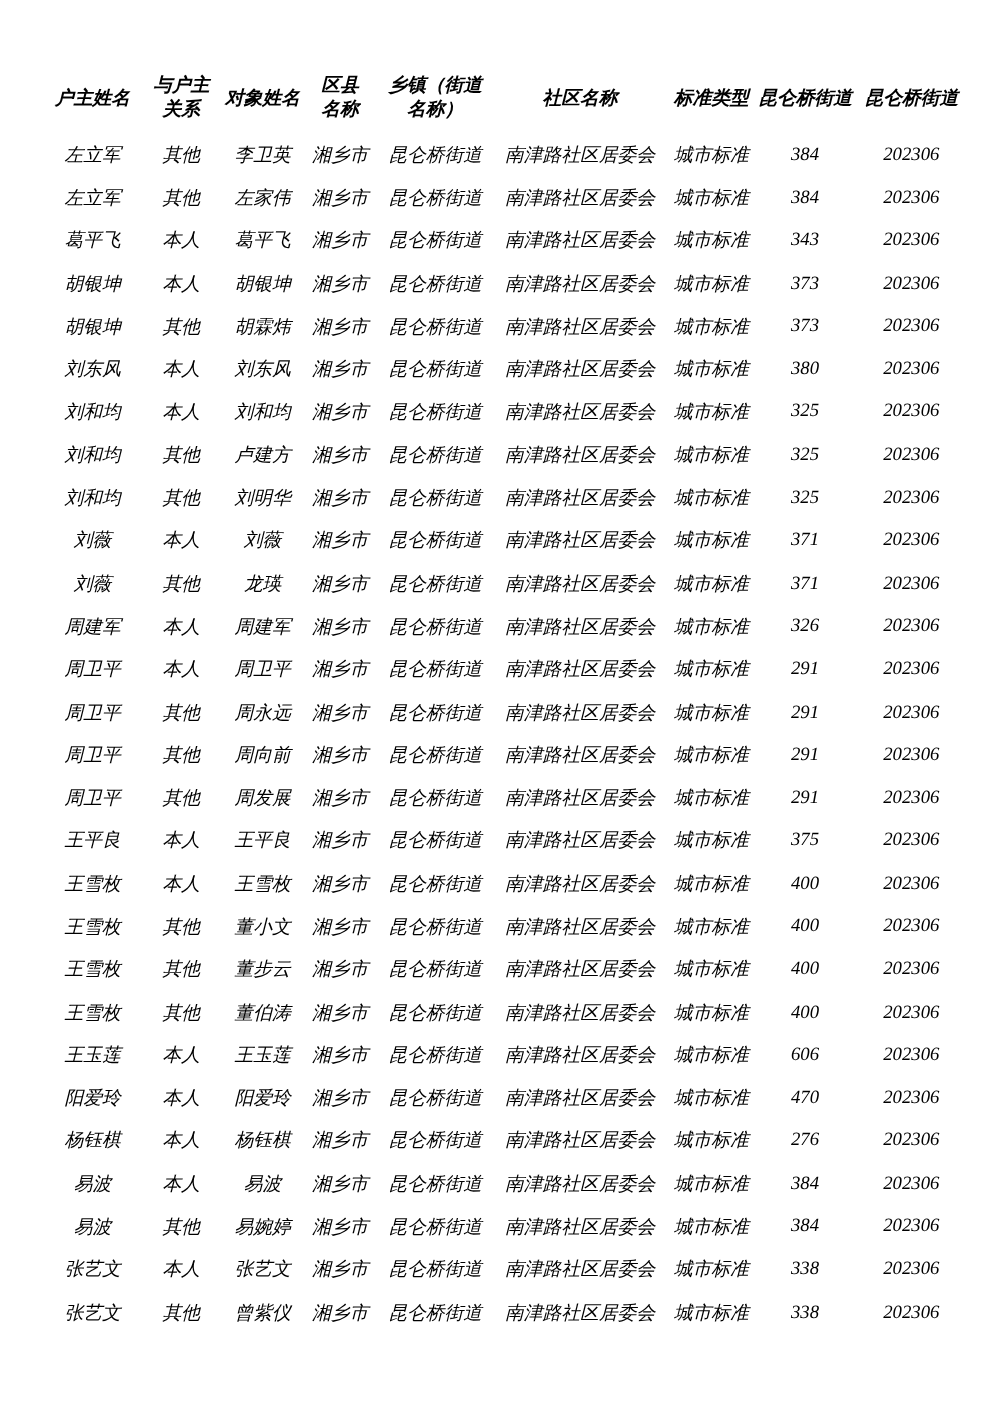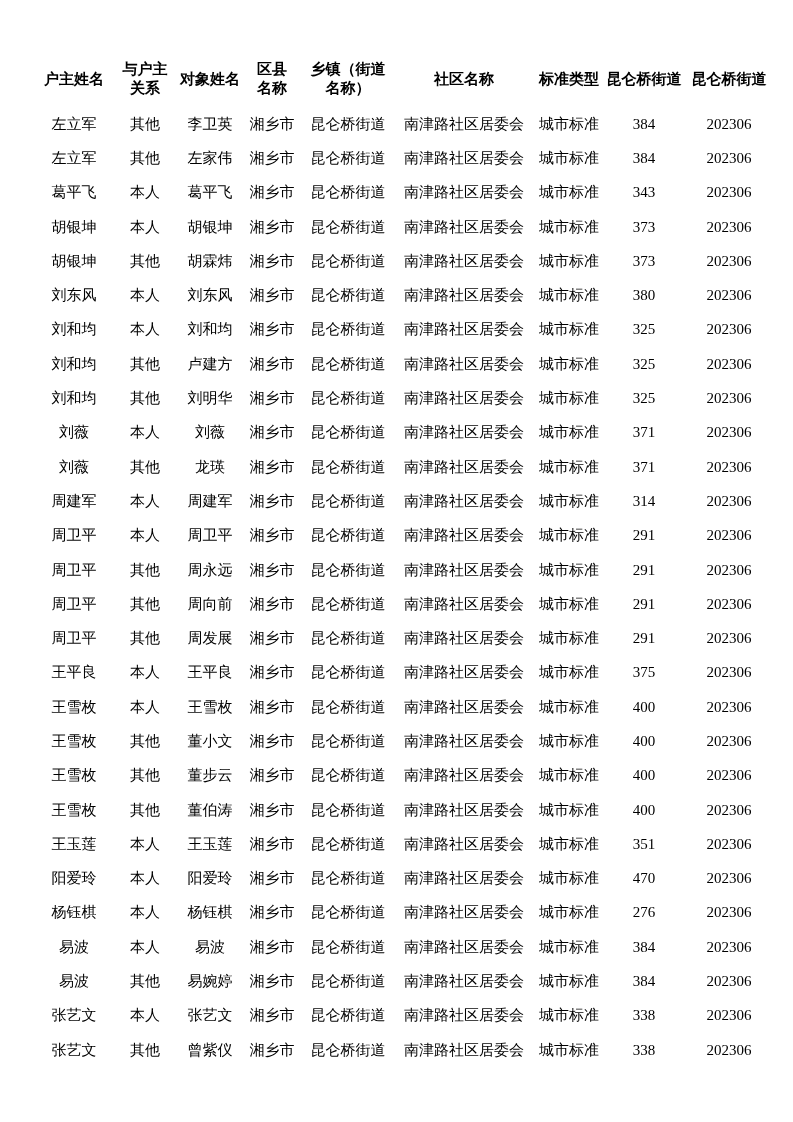--- a/index.html
+++ b/index.html
@@ -16,20 +16,21 @@
     font-family: "Liberation Serif", "DejaVu Serif", serif;
     color: #000000;
   }
   table.benefits {
     position: absolute;
     top: 55px;
     left: 36px;
     width: 738px;
     border-collapse: collapse;
     table-layout: fixed;
+    font-style: italic;
   }
   table.benefits col.c1 { width: 76px; }
   table.benefits col.c2 { width: 66px; }
   table.benefits col.c3 { width: 64px; }
   table.benefits col.c4 { width: 60px; }
   table.benefits col.c5 { width: 92px; }
   table.benefits col.c6 { width: 140px; }
   table.benefits col.c7 { width: 70px; }
   table.benefits col.c8 { width: 80px; }
   table.benefits col.c9 { width: 90px; }
@@ -210,21 +211,21 @@
           <td>202306</td>
         </tr>
         <tr>
           <td>周建军</td>
           <td>本人</td>
           <td>周建军</td>
           <td>湘乡市</td>
           <td>昆仑桥街道</td>
           <td>南津路社区居委会</td>
           <td>城市标准</td>
-          <td>314</td>
+          <td>326</td>
           <td>202306</td>
         </tr>
         <tr>
           <td>周卫平</td>
           <td>本人</td>
           <td>周卫平</td>
           <td>湘乡市</td>
           <td>昆仑桥街道</td>
           <td>南津路社区居委会</td>
           <td>城市标准</td>
@@ -320,21 +321,21 @@
           <td>202306</td>
         </tr>
         <tr>
           <td>王玉莲</td>
           <td>本人</td>
           <td>王玉莲</td>
           <td>湘乡市</td>
           <td>昆仑桥街道</td>
           <td>南津路社区居委会</td>
           <td>城市标准</td>
-          <td>351</td>
+          <td>606</td>
           <td>202306</td>
         </tr>
         <tr>
           <td>阳爱玲</td>
           <td>本人</td>
           <td>阳爱玲</td>
           <td>湘乡市</td>
           <td>昆仑桥街道</td>
           <td>南津路社区居委会</td>
           <td>城市标准</td>

